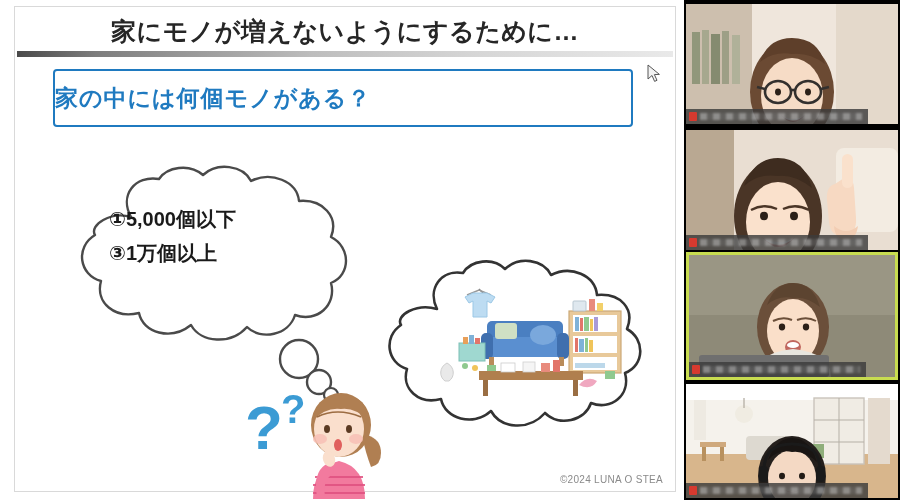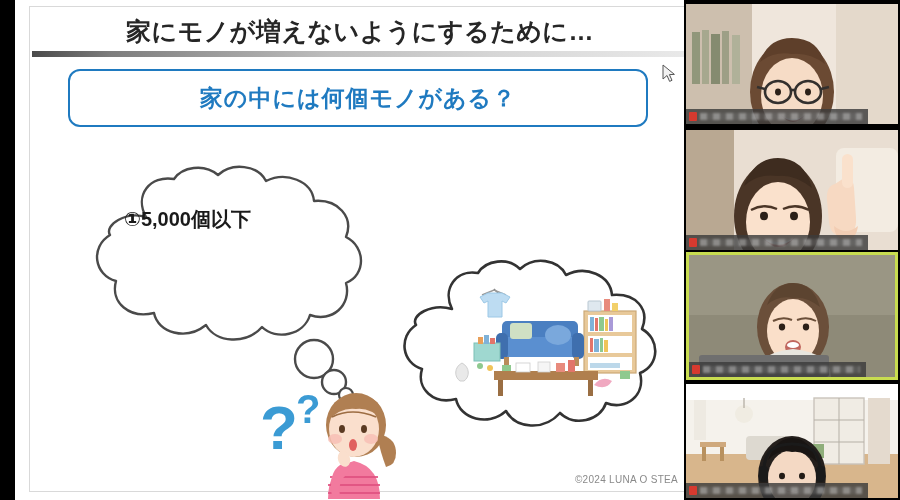--- a/index.html
+++ b/index.html
@@ -6,21 +6,21 @@
   html, body {
     width: 900px; height: 500px;
     background: #000;
     font-family: "Liberation Sans", "DejaVu Sans", sans-serif;
     overflow: hidden;
   }
   #app { position: relative; width: 900px; height: 500px; background: #000; }
 
   
   #slide {
-    position: absolute; left: 15px; top: 0; width: 684px; height: 500px;
+    position: absolute; left: 0; top: 0; width: 684px; height: 500px;
     background: #ffffff;
   }
   #slide-frame {
     position: absolute; left: 14px; top: 6px; width: 662px; height: 486px;
     background: #ffffff;
     border: 1px solid #d9d9d9;
   }
 
   
   .slide-title {
@@ -31,23 +31,23 @@
     white-space: nowrap;
   }
   .title-rule {
     position: absolute; left: 2px; top: 44px; width: 656px; height: 6px;
     background: linear-gradient(to right, #4a4a4a 0%, #7d7d7d 12%, #bdbdbd 45%, #d6d6d6 70%, #e9e9e9 100%);
   }
 
   
   .question-box {
     position: absolute; left: 38px; top: 62px; width: 580px; height: 58px;
-    border: 2.5px solid #1f7ac0; border-radius: 12px;
+    border: 2.5px solid #1f7ac0; border-radius: 4px;
     background: #fff;
-    display: flex; align-items: center; justify-content: center;
+    display: flex; align-items: center; 
   }
   .question-box span {
     font-size: 23px; font-weight: bold; color: #1f7ac0; letter-spacing: 1px;
     white-space: nowrap;
   }
 
   
   .cloud-left { position: absolute; left: 58px; top: 158px; width: 290px; height: 185px; }
   .cloud-left svg { position: absolute; left: 0; top: 0; }
   .answers {
@@ -126,20 +126,21 @@
                    C264 140 244 158 222 150
                    C216 170 188 176 174 162
                    C158 180 128 178 118 160
                    C98 176 70 168 66 148
                    C42 154 22 138 28 116
                    C6 110 2 82 22 70
                    C16 60 38 46 58 52 Z" fill="#ffffff" stroke="#4a4a4a" stroke-width="2.4" stroke-linejoin="round"></path>
         </svg>
         <div class="answers">
           <div>①5,000個以下</div>
+          <div>③1万個以上</div>
         </div>
       </div>
 
       <div class="trail">
         <svg width="120" height="80" viewBox="0 0 120 80">
           <circle cx="26" cy="22" r="19" fill="#fff" stroke="#4a4a4a" stroke-width="2.4"></circle>
           <circle cx="46" cy="45" r="12" fill="#fff" stroke="#4a4a4a" stroke-width="2.4"></circle>
           <circle cx="58" cy="58" r="7" fill="#fff" stroke="#4a4a4a" stroke-width="2.2"></circle>
         </svg>
       </div>

